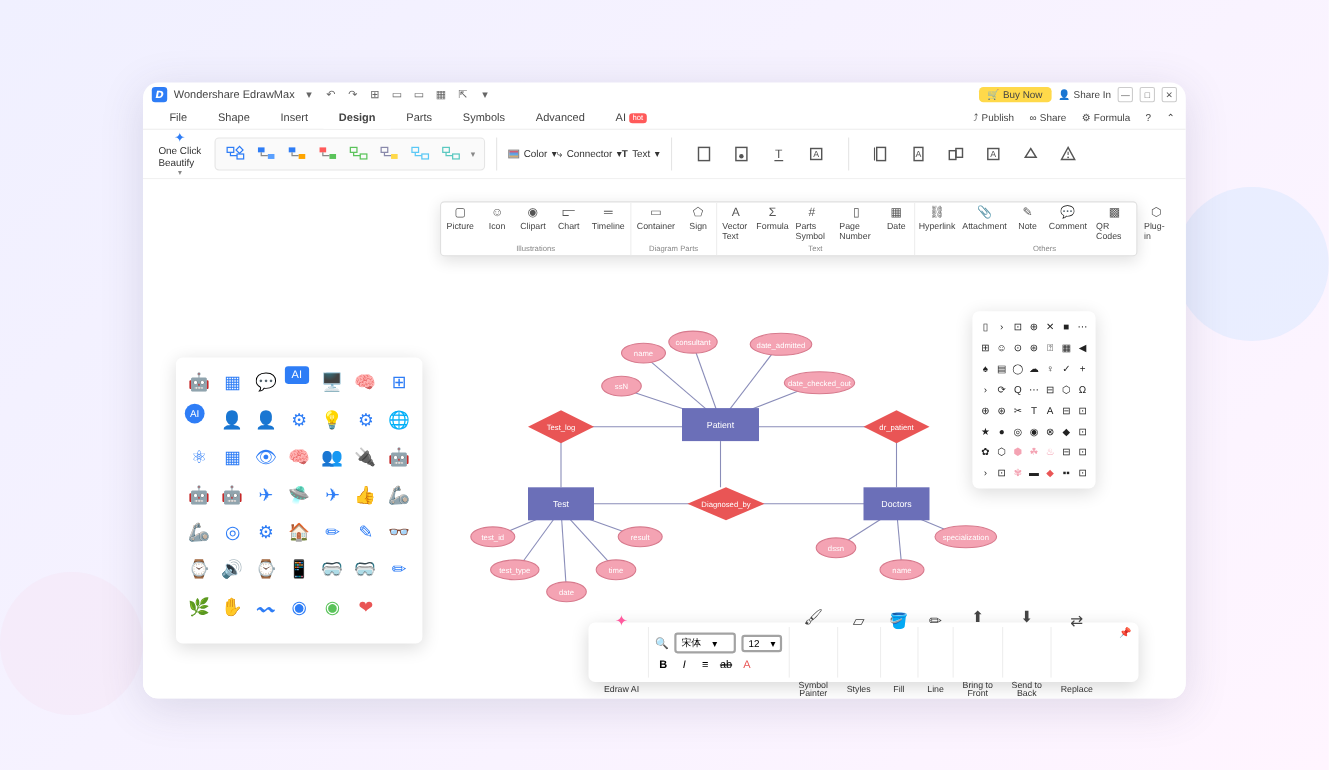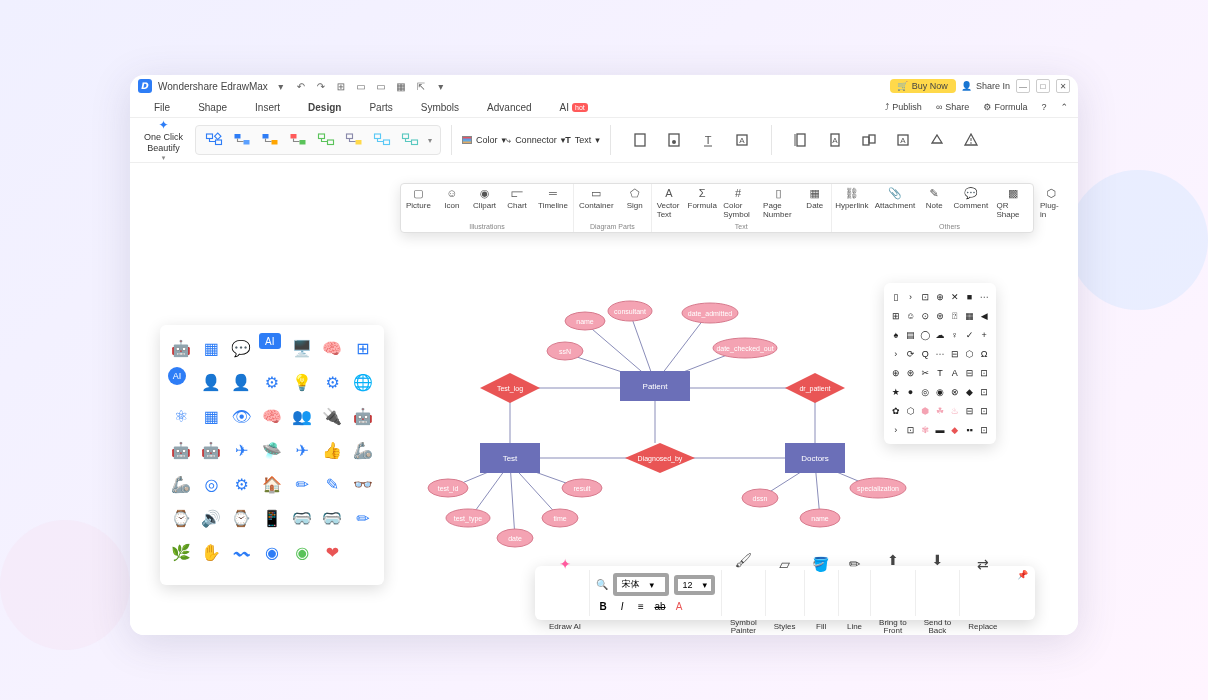--- a/index.html
+++ b/index.html
@@ -71,21 +71,21 @@
 .ln { stroke: #8a8db9; stroke-width: 1; }
 
 
 .ftool { position: absolute; left: 405px; bottom: 15px; width: 500px; height: 54px; background: #fff; border-radius: 6px; box-shadow: 0 4px 16px rgba(0,0,0,.16); display: flex; align-items: stretch; padding: 4px 6px; }
 .ft-col { display: flex; flex-direction: column; align-items: center; justify-content: center; padding: 0 8px; border-right: 1px solid #eee; font-size: 8px; color: #333; gap: 3px; }
 .ft-col:last-child { border-right: none; }
 .ft-ico { font-size: 14px; color: #444; }
 .ft-txt { line-height: 1; text-align: center; margin-top: 48px; }
 .ft-stack { display: flex; flex-direction: column; gap: 3px; padding: 0 6px; border-right: 1px solid #eee; justify-content: center; }
 .ft-row { display: flex; align-items: center; gap: 5px; }
-.ft-sel { border: 4px solid #a3a3a3; border-radius: 3px; font-size: 9px; padding: 1px 4px; display: flex; align-items: center; gap: 10px; min-width: 56px; cursor: pointer; }
+.ft-sel { border: 2px solid #a3a3a3; border-radius: 3px; font-size: 9px; padding: 1px 4px; display: flex; align-items: center; gap: 10px; min-width: 56px; cursor: pointer; }
 .ft-b { width: 14px; height: 14px; display: flex; align-items: center; justify-content: center; font-size: 10px; cursor: pointer; }
 .close-pin { position: absolute; top: 4px; right: 6px; font-size: 9px; color: #888; cursor: pointer; }
 svg.ri { width:16px; height:16px; }
 </style>
 </head>
 <body>
 
 <div class="blob1"></div>
 <div class="blob2"></div>
 
@@ -128,21 +128,21 @@
       <div class="mr-item">∞ <span>Share</span></div>
       <div class="mr-item">⚙ <span>Formula</span></div>
       <div class="mr-item">?</div>
       <div class="mr-item">⌃</div>
     </div>
   </div>
 
   <div class="ribbon">
     <div class="ocb">
       <div class="ocb-ico">✦</div>
-      <div style="white-space:pre-line;text-align:center">One Click
+      <div style="white-space:pre-line;text-align:left">One Click
 Beautify</div>
       <div style="font-size:7px;color:#888">▾</div>
     </div>
     <div class="rgroup">
       <div class="rbtn">
           <svg viewBox="0 0 24 20">
             <rect x="2" y="2" width="8" height="6" fill="none" stroke="#2e7df6" stroke-width="1.5"></rect>
             <rect x="14" y="10" width="8" height="6" fill="none" stroke="#2e7df6" stroke-width="1.5"></rect>
             <path d="M6 8 v4 h8" fill="none" stroke="#2e7df6" stroke-width="1.5"></path>
             <rect x="14" y="2" width="6" height="6" fill="none" stroke="#2e7df6" stroke-width="1.5" transform="rotate(45 17 5)"></rect>
@@ -318,21 +318,21 @@
         <div class="ip-item">
             <div class="ip-ico">A</div>
             <span style="white-space:pre-line">Vector Text</span>
           </div>
         <div class="ip-item">
             <div class="ip-ico">Σ</div>
             <span>Formula</span>
           </div>
         <div class="ip-item">
             <div class="ip-ico">#</div>
-            <span style="white-space:pre-line">Color Symbol</span>
+            <span style="white-space:pre-line">Parts Symbol</span>
           </div>
         <div class="ip-item">
             <div class="ip-ico">▯</div>
             <span style="white-space:pre-line">Page Number</span>
           </div>
         <div class="ip-item">
             <div class="ip-ico">▦</div>
             <span>Date</span>
           </div>
       </div>
@@ -351,21 +351,21 @@
         <div class="ip-item">
             <div class="ip-ico">✎</div>
             <span>Note</span>
           </div>
         <div class="ip-item">
             <div class="ip-ico">💬</div>
             <span>Comment</span>
           </div>
         <div class="ip-item">
             <div class="ip-ico">▩</div>
-            <span style="white-space:pre-line">QR Shape</span>
+            <span style="white-space:pre-line">QR Codes</span>
           </div>
         <div class="ip-item">
             <div class="ip-ico">⬡</div>
             <span>Plug-in</span>
           </div>
       </div>
       <div class="ip-label">Others</div>
     </div>
   </div>
 

